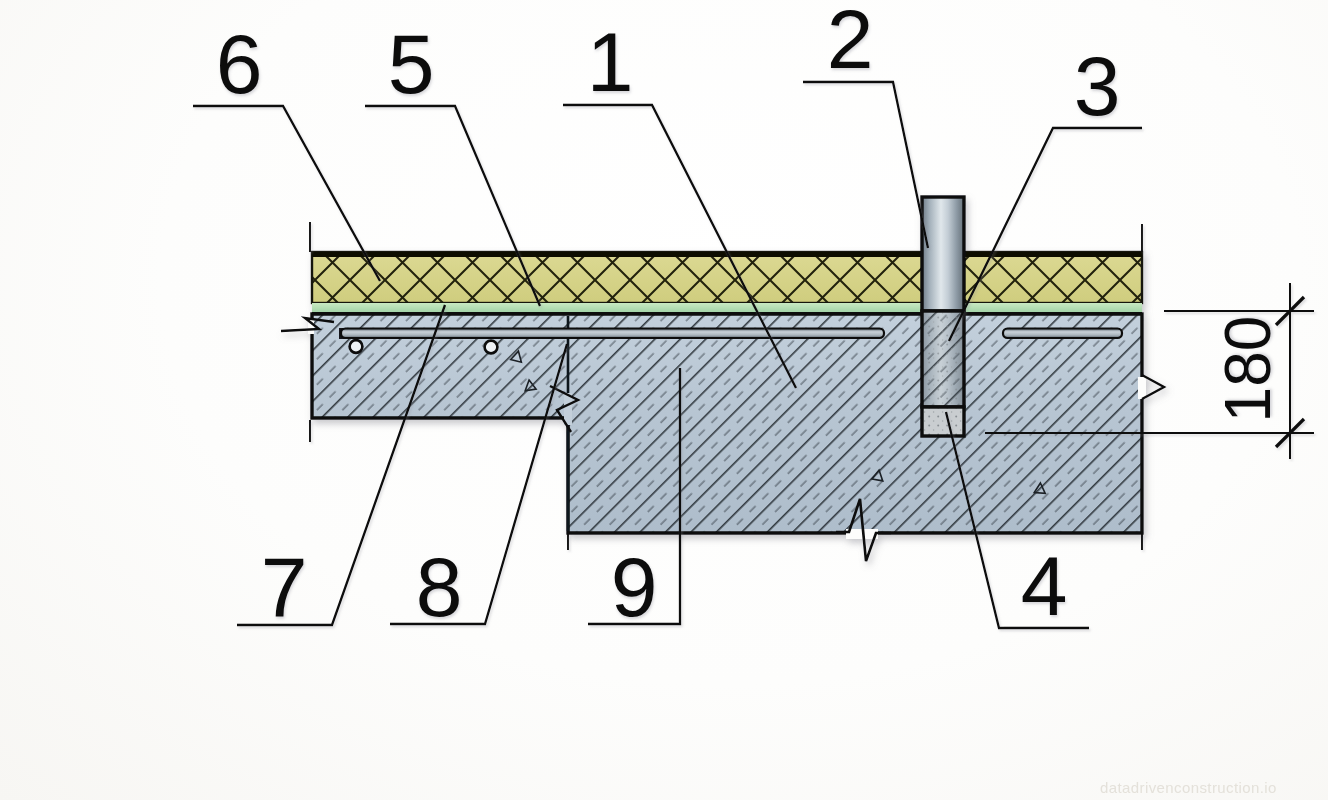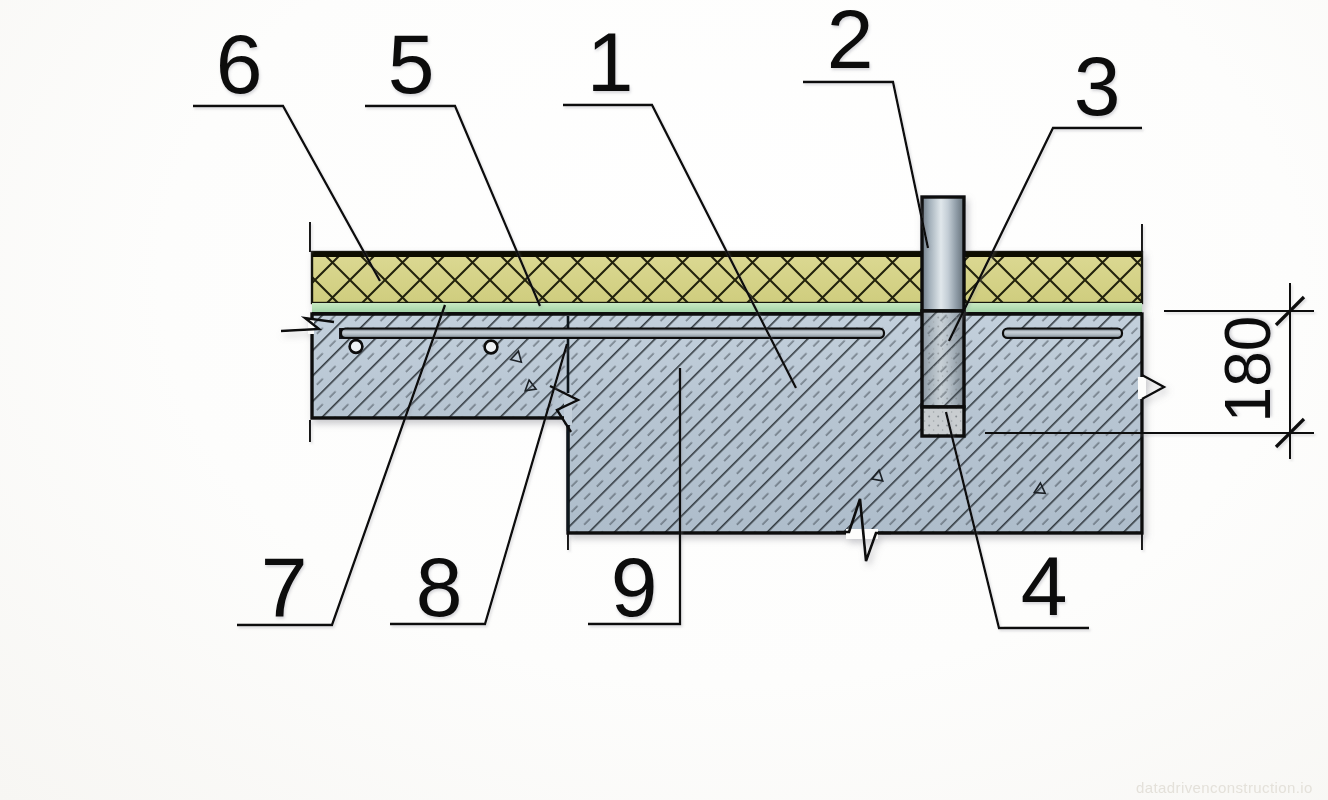--- a/index.html
+++ b/index.html
@@ -28,21 +28,21 @@
     font-size:64px;
     font-weight:400;
     color:#0c0c0c;
     line-height:1;
     text-shadow:1px 2px 3px rgba(120,120,135,0.30);
     white-space:nowrap;
     user-select:none;
   }
   .watermark{
     position:absolute;
-    left:1136px;top:779px;
+    left:1100px;top:779px;
     font-size:15px;
     color:#e4e1da;
     letter-spacing:0.4px;
     user-select:none;
   }
 </style>
 </head>
 <body>
 
 <div class="canvas">

